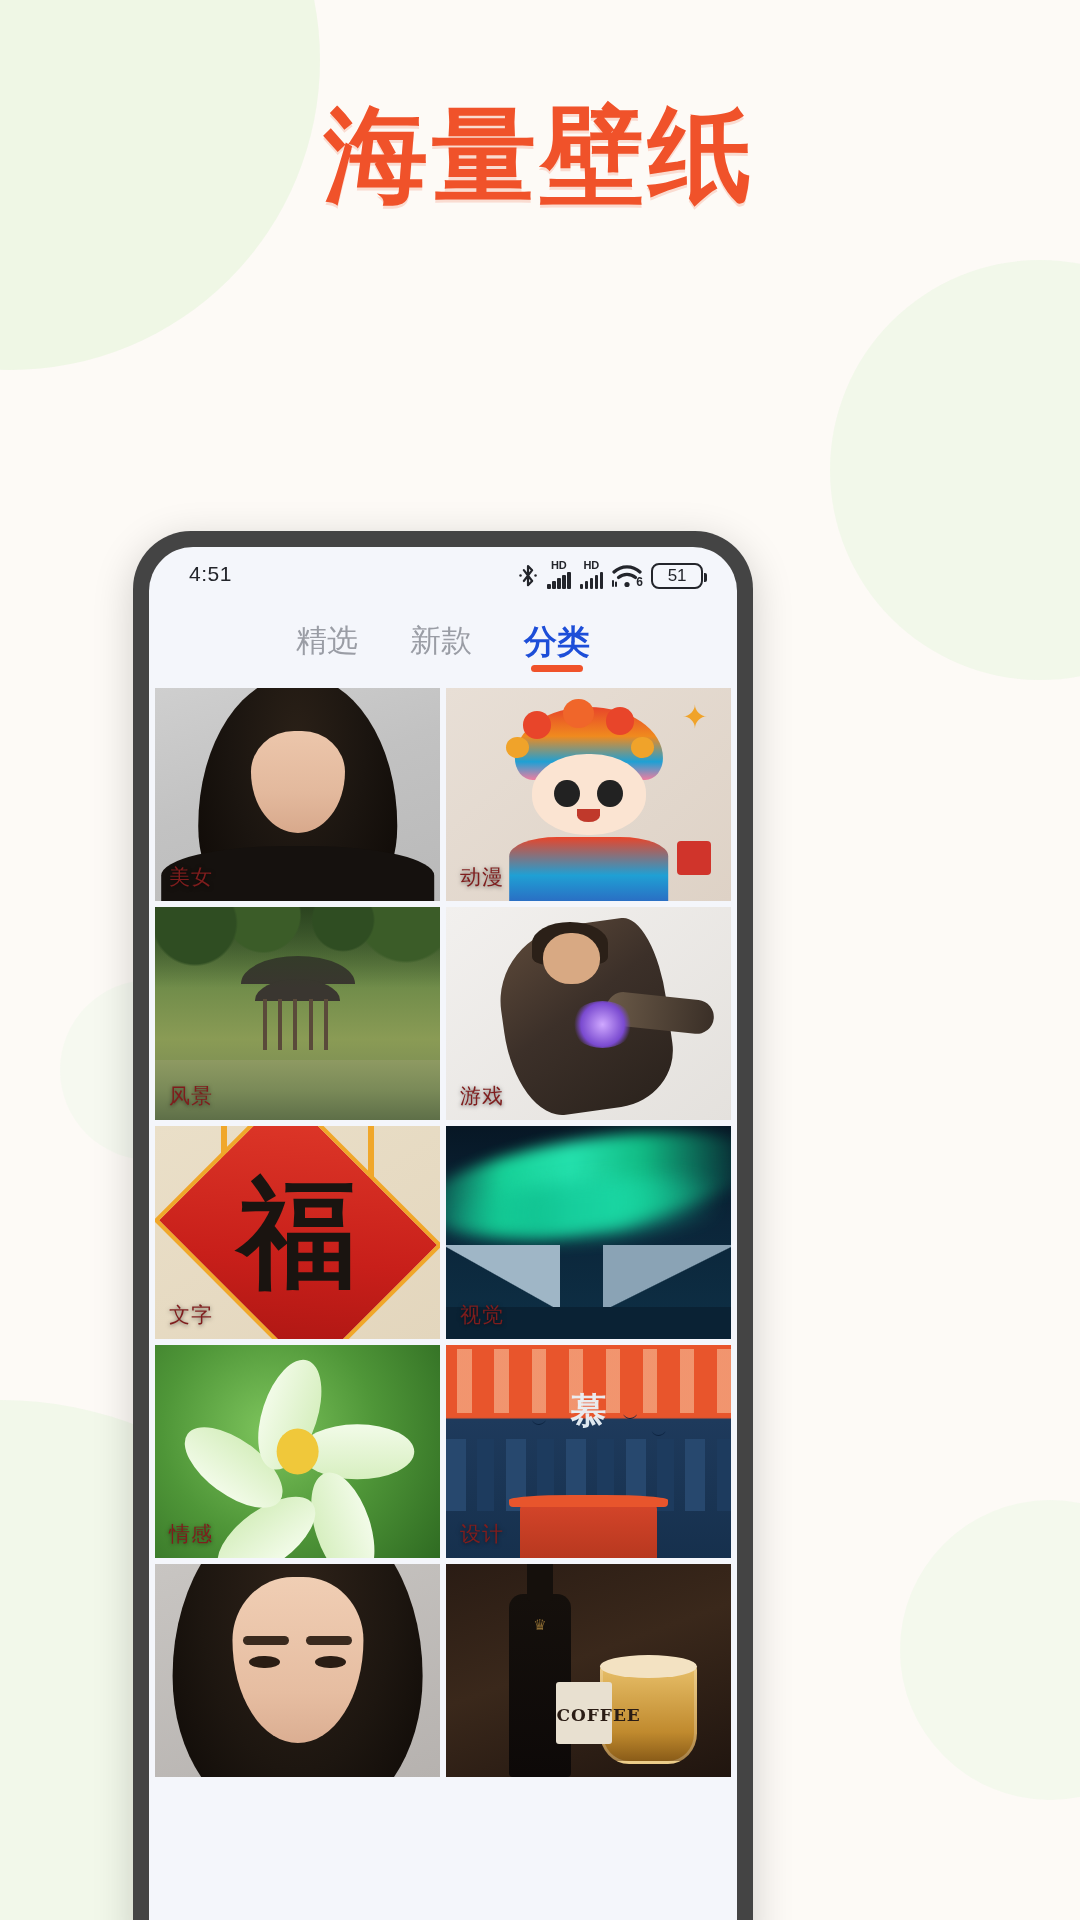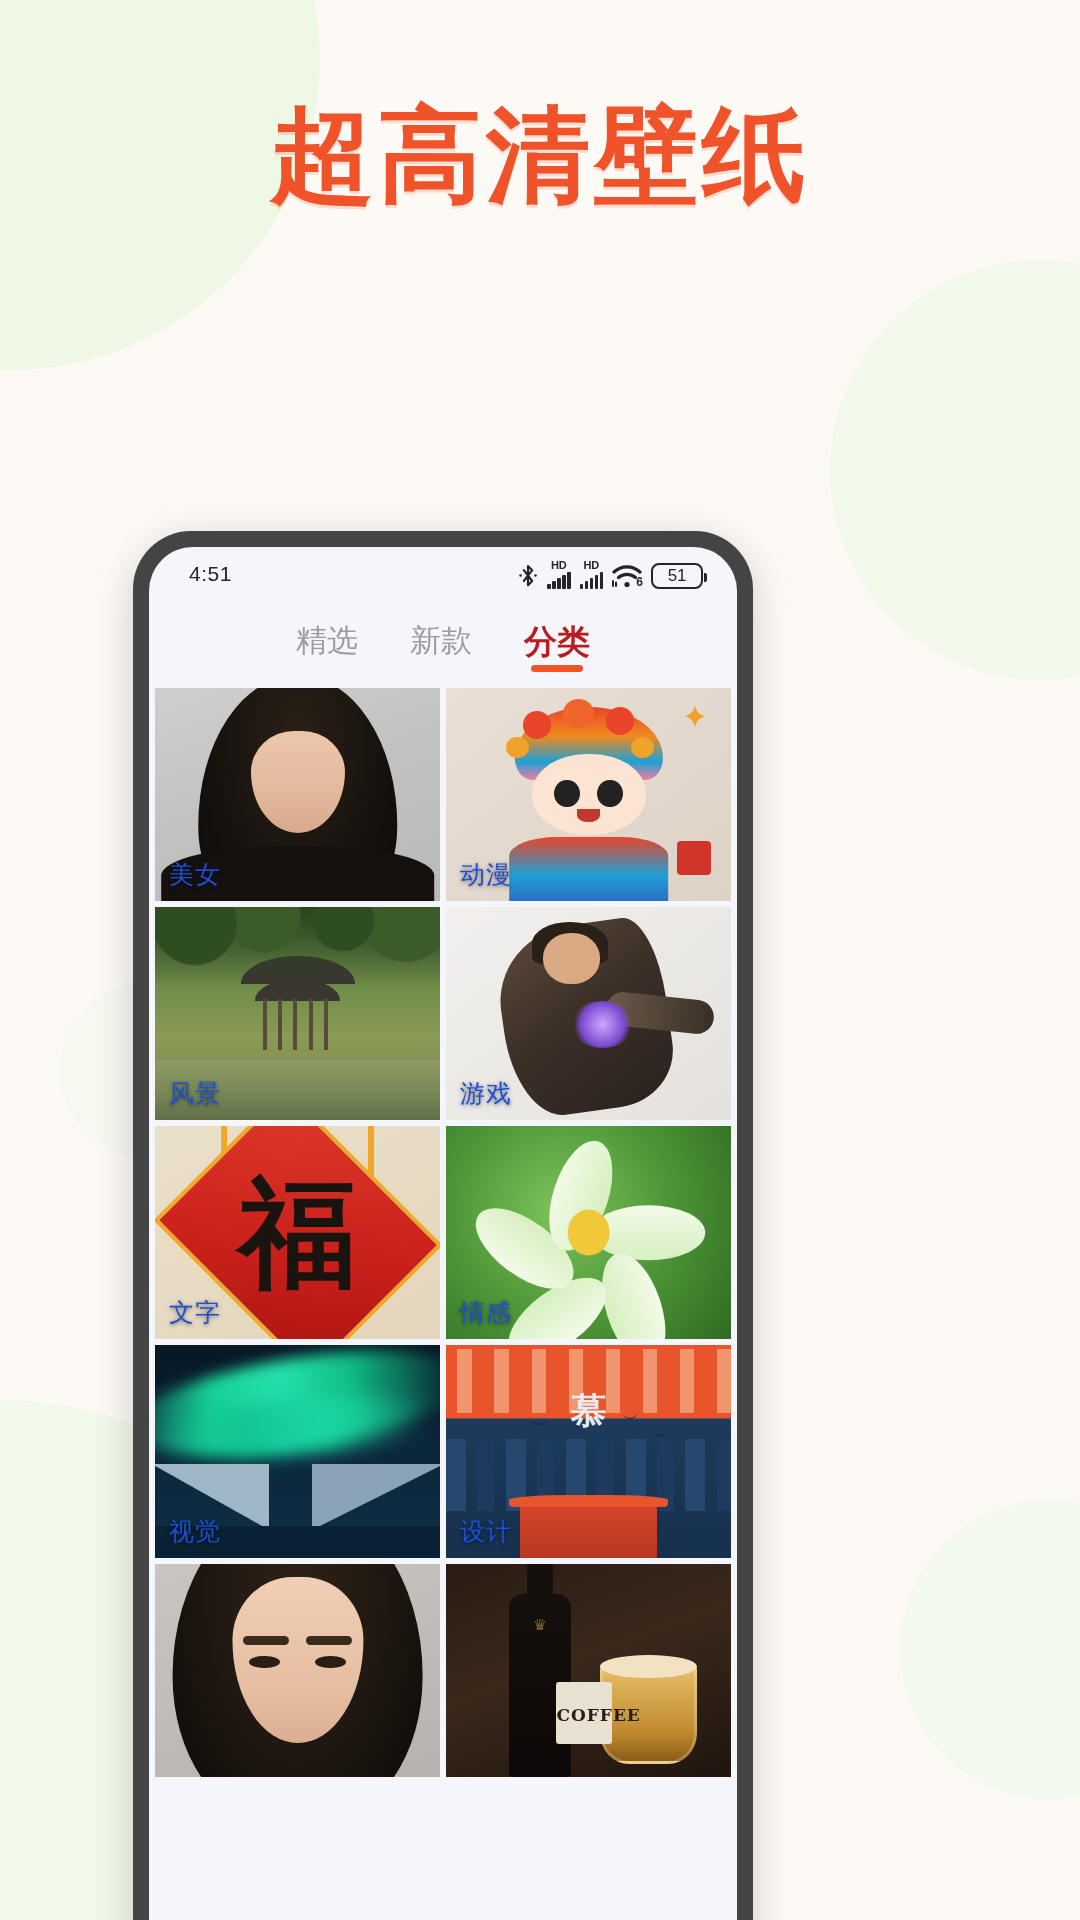--- a/index.html
+++ b/index.html
@@ -114,21 +114,21 @@
     padding:24px 0 16px 0;
     background:#f4f6fb;
   }
   .tab {
     font-size:31px;
     color:#9a9da5;
     position:relative;
     padding-bottom:14px;
     line-height:1;
   }
-  .tab.active { color:#b91c1c; font-weight:bold; font-size:33px; }
+  .tab.active { color:#1d4ed8; font-weight:bold; font-size:33px; }
   .tab.active:after {
     content:"";
     position:absolute;
     left:50%; transform:translateX(-50%);
     bottom:0;
     width:52px; height:7px;
     background:#f0522a;
     border-radius:4px;
   }
 
@@ -143,22 +143,22 @@
     position:relative;
     height:213px;
     overflow:hidden;
     background:#ddd;
   }
   .cell .art { position:absolute; inset:0; }
   .cell .cat-label {
     position:absolute;
     left:14px;
     bottom:10px;
-    color:#1d4ed8;
-    font-size:25px;
+    color:#7f1d1d;
+    font-size:21px;
     letter-spacing:1px;
     text-shadow:0 1px 4px rgba(0,0,0,.55);
     z-index:5;
     margin-top:17px;
   }
 
   
   .a-beauty { background:linear-gradient(160deg,#cfcfcf 0%,#c2c2c2 45%,#b9b9b9 100%); }
   .a-beauty .hair {
     position:absolute; left:50%; top:-6%; transform:translateX(-50%);
@@ -408,21 +408,21 @@
 
 <div class="bg-wrap">
   <div class="blob b1"></div>
   <div class="blob b2"></div>
   <div class="blob b3"></div>
   <div class="blob b4"></div>
   <div class="blob b5"></div>
 </div>
 
 <div class="headings">
-  <div class="title-main">超高清壁纸</div>
+  <div class="title-main">海量壁纸</div>
 </div>
 
 <div class="phone">
   <div class="screen">
 
     <div class="statusbar">
       <div class="clock">4:51</div>
       <div class="status-icons">
 
         <span class="bt-icon">
@@ -533,39 +533,39 @@
         <div class="art a-text">
           <div class="tassel t1"></div>
             <div class="tassel t2"></div>
           <div class="diamond"></div>
           <div class="fu">福</div>
         </div>
         <div class="cat-label">文字</div>
       </div>
 
       <div class="cell">
+        <div class="art a-vis">
+          <div class="aur1"></div>
+            <div class="aur2"></div>
+          <div class="mtn"></div>
+            <div class="lake"></div>
+        </div>
+        <div class="cat-label">视觉</div>
+      </div>
+
+      <div class="cell">
         <div class="art a-emo">
           <div class="petal p1"></div>
             <div class="petal p2"></div>
             <div class="petal p3"></div>
           <div class="petal p4"></div>
             <div class="petal p5"></div>
           <div class="core"></div>
         </div>
         <div class="cat-label">情感</div>
-      </div>
-
-      <div class="cell">
-        <div class="art a-vis">
-          <div class="aur1"></div>
-            <div class="aur2"></div>
-          <div class="mtn"></div>
-            <div class="lake"></div>
-        </div>
-        <div class="cat-label">视觉</div>
       </div>
 
       <div class="cell">
         <div class="art a-design">
           <div class="arches"></div>
           <div class="skyline"></div>
           <div class="bird bd1">︶</div>
             <div class="bird bd2">︶</div>
             <div class="bird bd3">︶</div>
           <div class="glyph">慕</div>

